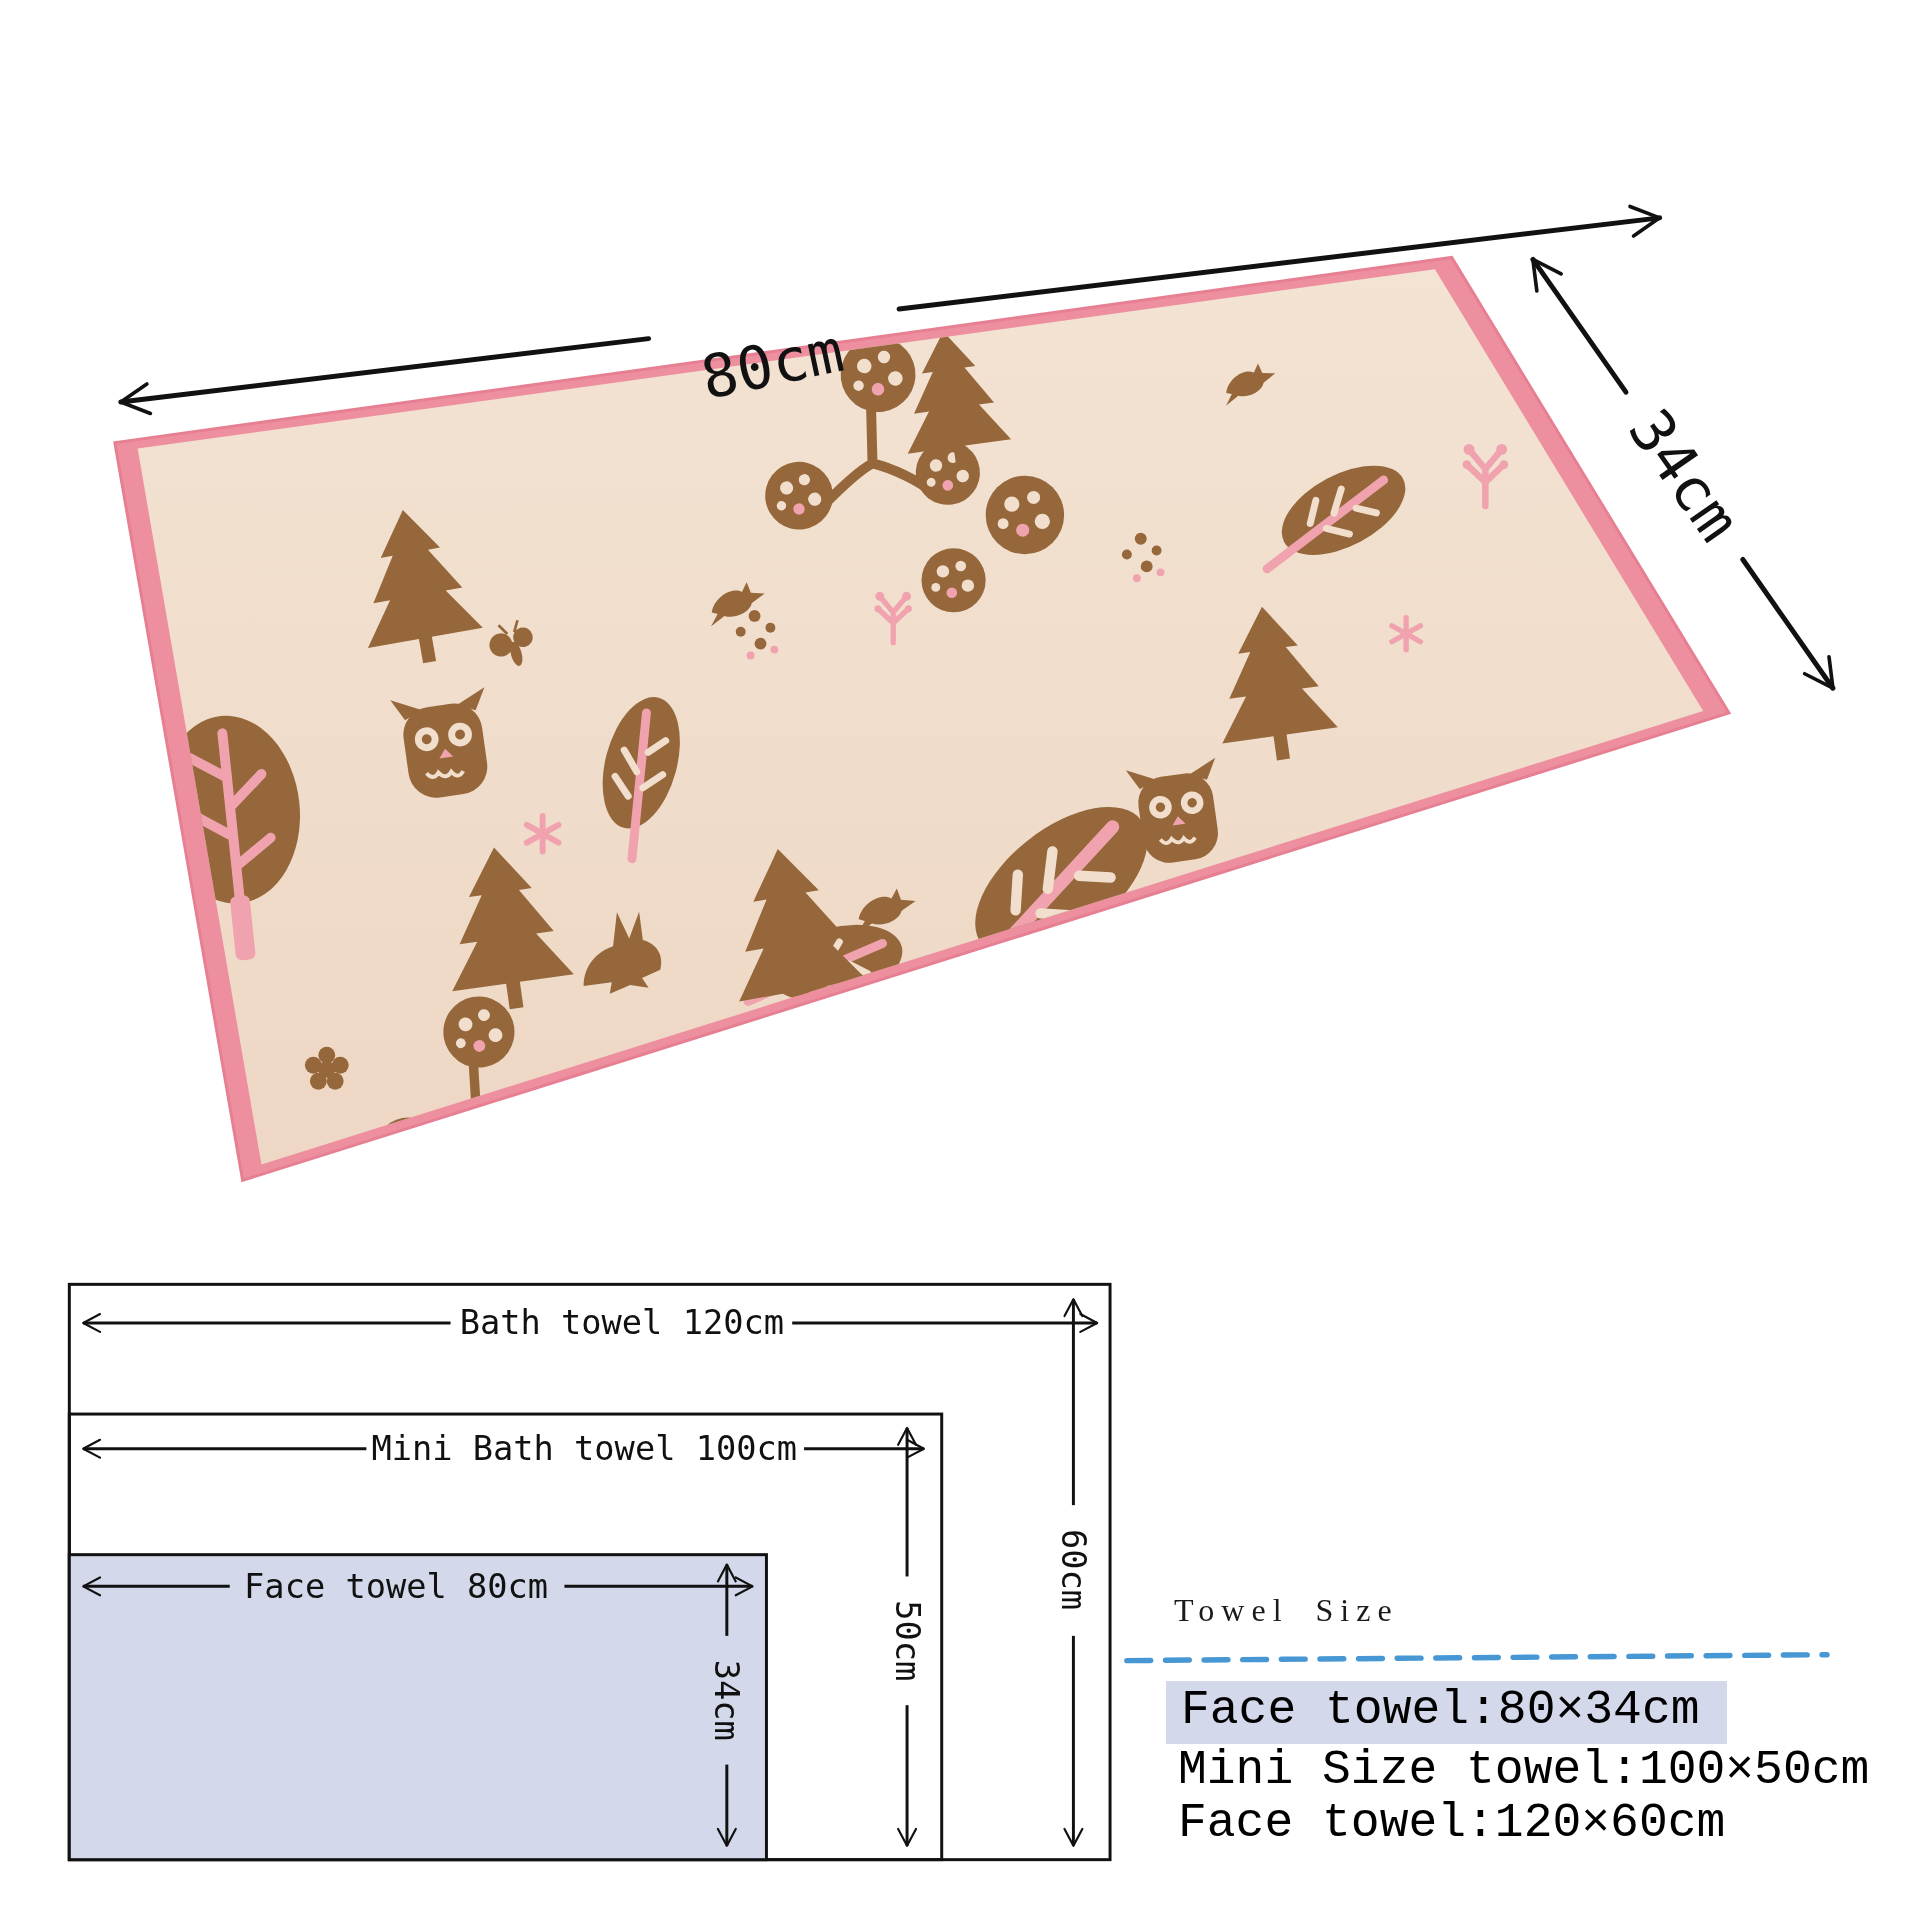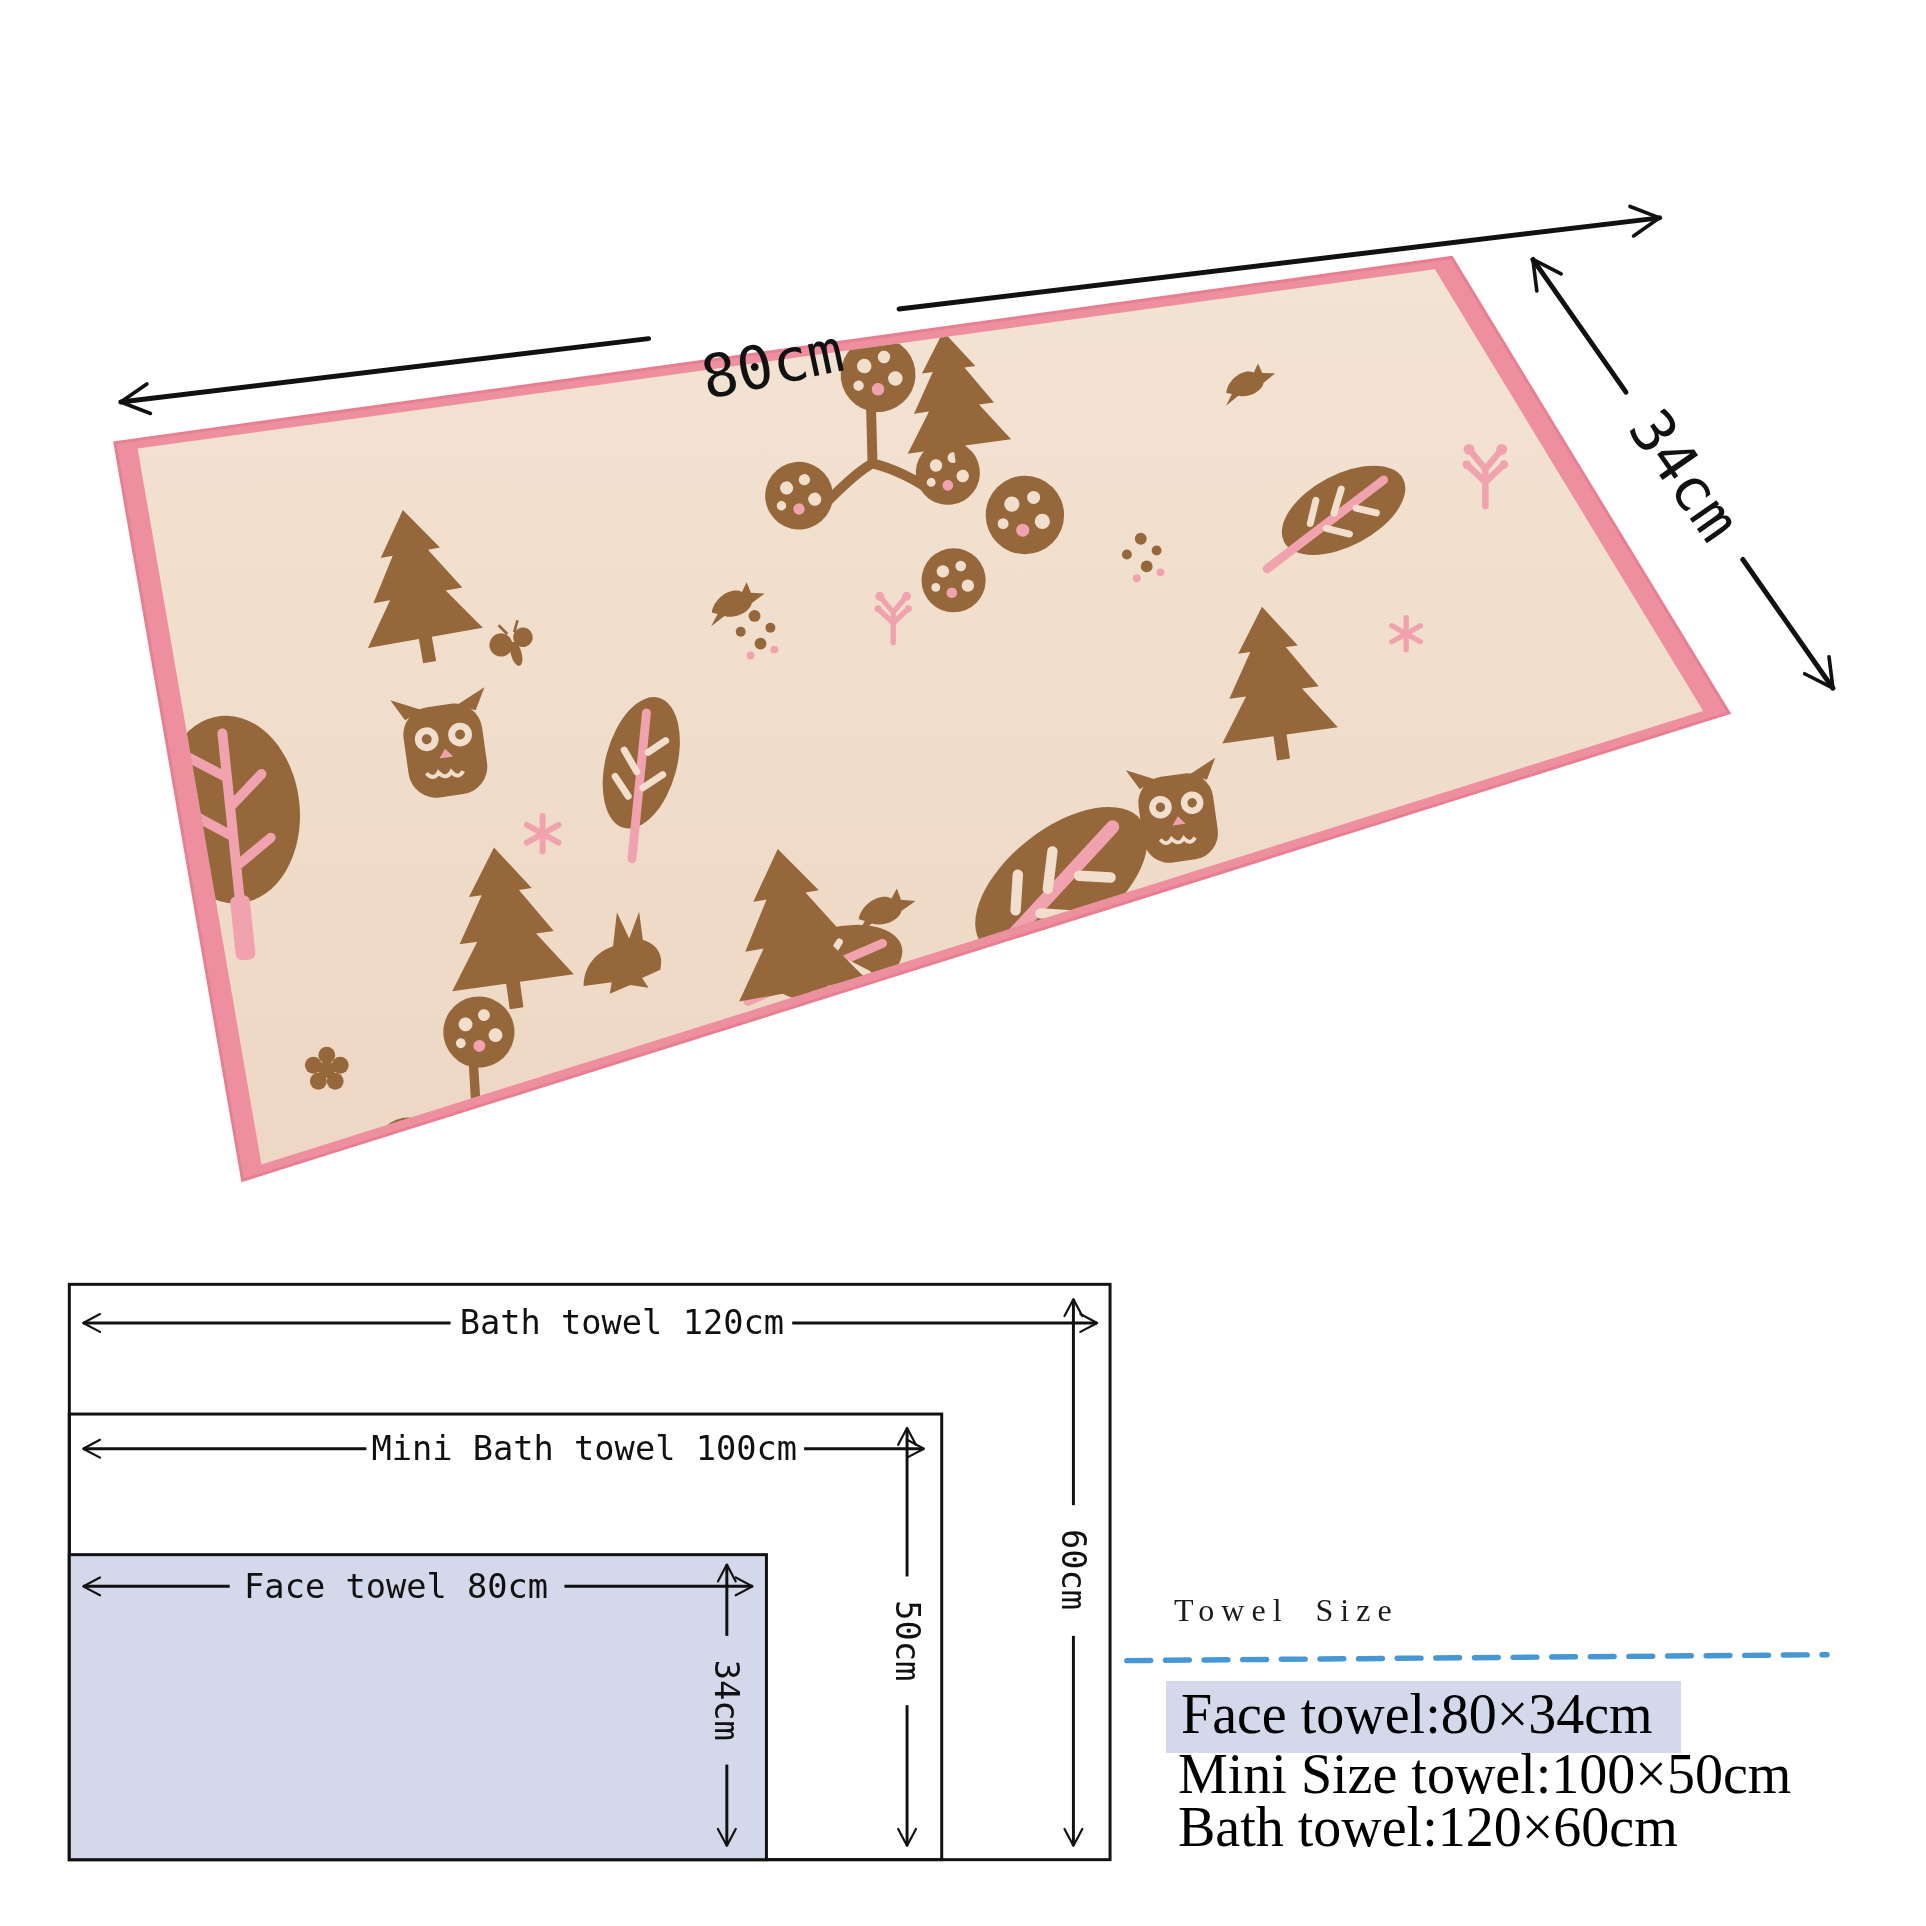--- a/index.html
+++ b/index.html
@@ -17,22 +17,22 @@
     font-size:34px;fill:#111111;
   }
   .panel-title{
     position:absolute;left:1174px;top:1592px;
     font-family:"Liberation Serif",serif;
     font-size:32px;color:#1b1b1b;letter-spacing:7px;word-spacing:12px;
     white-space:nowrap;
   }
   .size-item{
     position:absolute;
-    font-family:Liberation Serif, serif;
-    font-size:56px;color:#000000;white-space:nowrap;line-height:1.1;
+    font-family:Liberation Mono, monospace;
+    font-size:48px;color:#000000;white-space:nowrap;line-height:1.1;
   }
   .size-item.highlight{
     left:1166px;top:1681px;
     background:#d3d8ea;
     padding:3px 28px 7px 15px;
   }
   .size-item.mini{left:1178px;top:1744px;}
   .size-item.bath{left:1178px;top:1797px;}
 </style>
 </head>
@@ -235,17 +235,17 @@
       <text class="diag-label" x="734" y="1717" text-anchor="middle" dominant-baseline="central" transform="rotate(90 734 1717)">34cm</text>
     </g>
 
     <line x1="1138" y1="1677" x2="1845" y2="1671" stroke="#4697d4" stroke-width="5.5" stroke-linecap="round" stroke-dasharray="24 15"></line>
   </svg>
 
   <div>
     <div class="panel-title">Towel Size</div>
     <div class="size-item highlight">Face towel:80×34cm</div>
     <div class="size-item mini">Mini Size towel:100×50cm</div>
-    <div class="size-item bath">Bath towel:120×60cm</div>
+    <div class="size-item bath">Face towel:120×60cm</div>
   </div>
 
 </div>
 
 
 </body></html>

